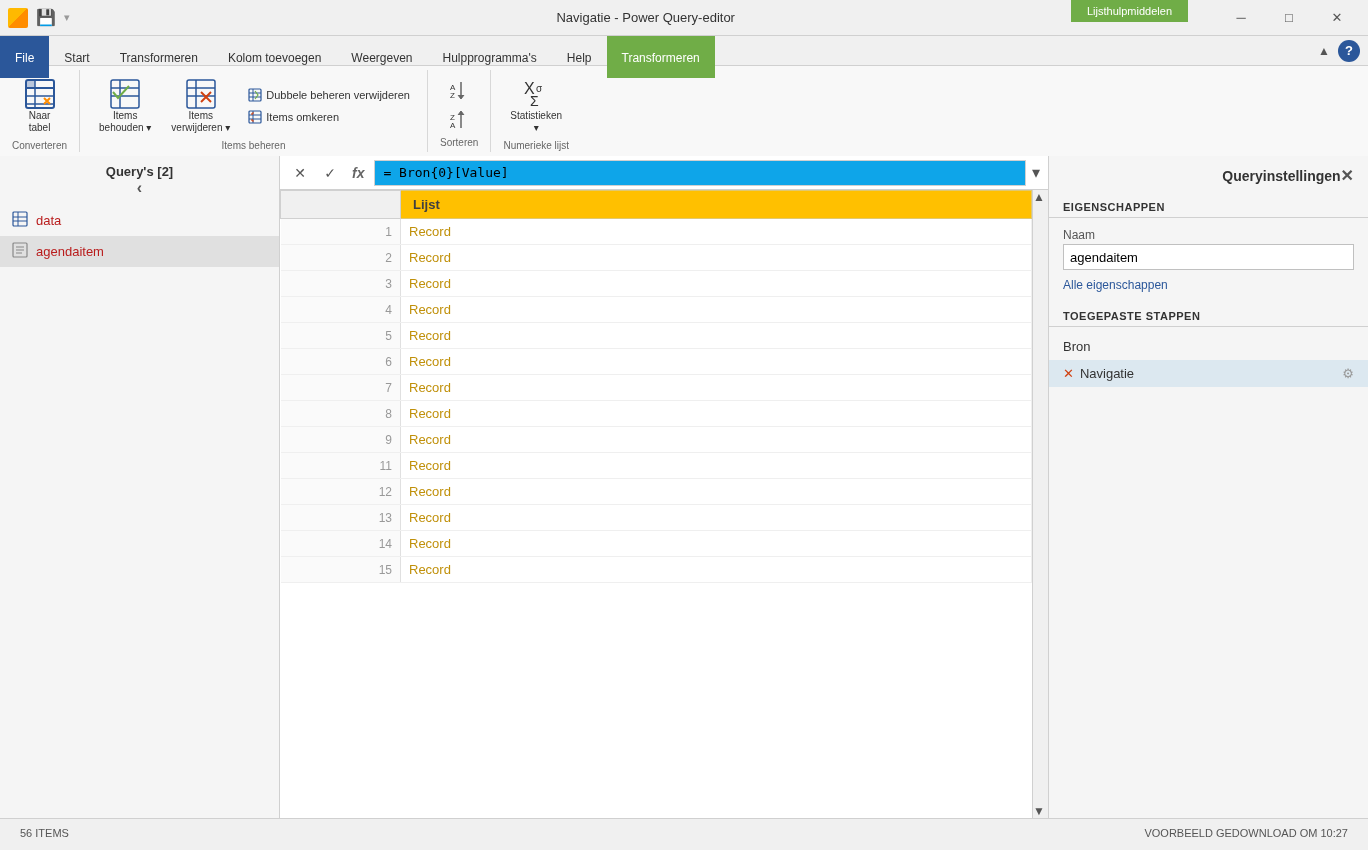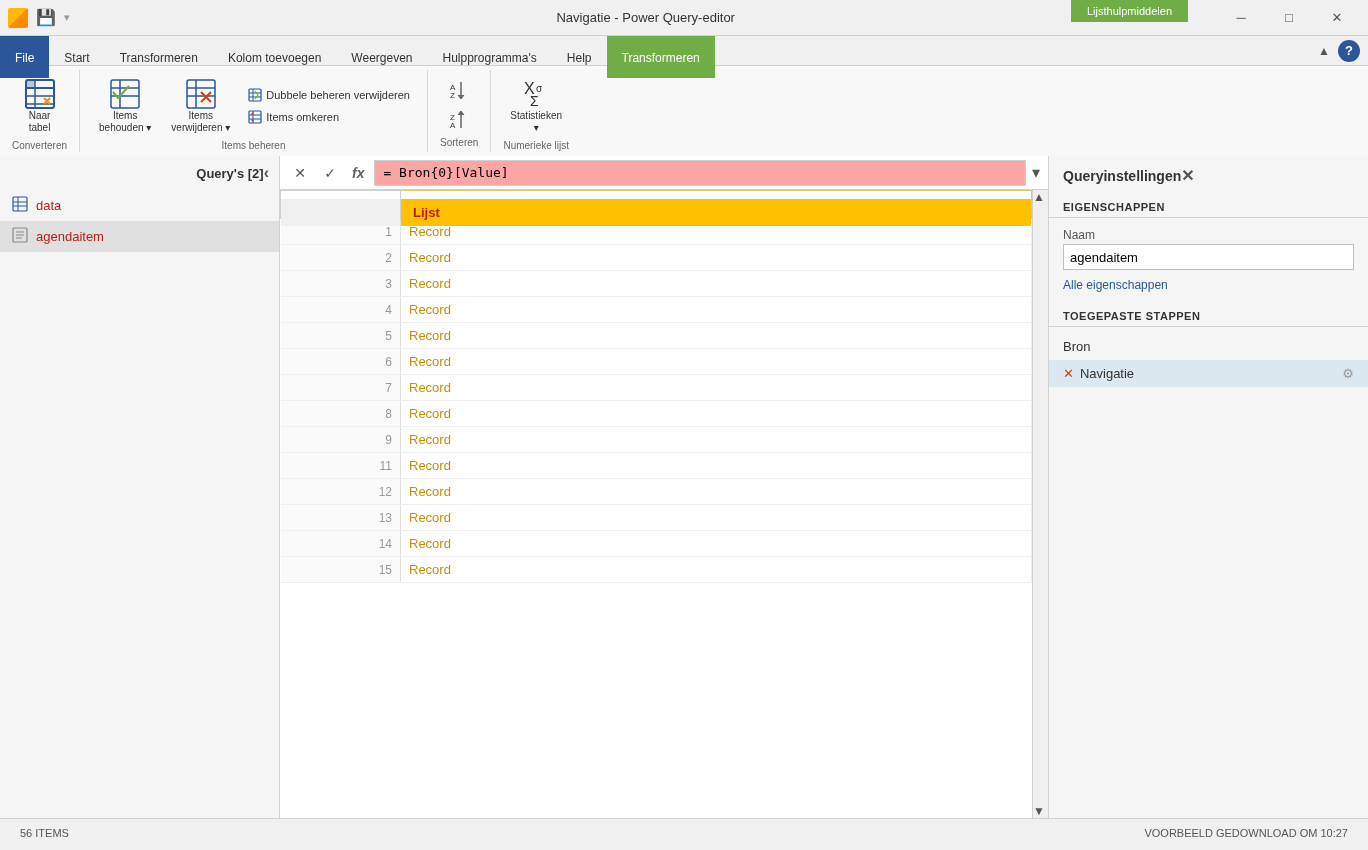--- a/index.html
+++ b/index.html
@@ -162,25 +162,26 @@
       width: 280px;
       min-width: 280px;
       background: #f5f5f5;
       border-right: 1px solid #d0d0d0;
       display: flex;
       flex-direction: column;
     }
     .sidebar-header {
       display: flex;
       align-items: center;
-      justify-content: flex-end;
+      justify-content: flex-start;
       padding: 8px 10px;
       font-size: 13px;
       font-weight: bold;
       color: #333;
+      flex-direction: column;
     }
     .sidebar-collapse { cursor: pointer; font-size: 16px; color: #555; }
     .sidebar-items { flex: 1; overflow-y: auto; }
     .sidebar-item {
       display: flex;
       align-items: center;
       gap: 8px;
       padding: 6px 12px;
       cursor: pointer;
       font-size: 13px;
@@ -214,21 +215,21 @@
       padding: 0 4px;
       text-align: center;
     }
     .formula-input {
       flex: 1;
       height: 26px;
       border: 1px solid #d0d0d0;
       padding: 9px 8px;
       font-size: 13px;
       font-family: 'Consolas', monospace;
-      background: #fca5a5;
+      background: #0ea5e9;
       outline: none;
     }
     .formula-expand { cursor: pointer; font-size: 16px; color: #555; }
 
     
     .content-area {
       flex: 1;
       display: flex;
       flex-direction: column;
       background: white;
@@ -241,27 +242,27 @@
       overflow: auto;
       position: relative;
     }
     .data-table {
       width: 100%;
       border-collapse: collapse;
       font-size: 13px;
     }
     .data-table th {
       background: #FFC000;
-      color: #b91c1c;
+      color: #404040;
       font-weight: 600;
       padding: 6px 12px;
       border: 1px solid #e0c870;
       text-align: left;
       position: sticky;
-      top: 8px;
+      top: 0;
       min-width: 120px;
     }
     .data-table td {
       padding: 5px 8px;
       border-bottom: 1px solid #efefef;
       border-right: 1px solid #efefef;
       color: #ccc;
     }
     .data-table td.row-num {
       color: #999;
@@ -288,21 +289,21 @@
       min-width: 320px;
       background: #f5f5f5;
       border-left: 1px solid #d0d0d0;
       display: flex;
       flex-direction: column;
       overflow: hidden;
     }
     .right-panel-header {
       display: flex;
       align-items: center;
-      justify-content: flex-start;
+      justify-content: flex-end;
       padding: 10px 14px;
       font-size: 14px;
       font-weight: bold;
       color: #333;
       background: #f5f5f5;
     }
     .right-panel-close { cursor: pointer; font-size: 16px; color: #555; }
     .section-title {
       font-size: 11px;
       font-weight: bold;

